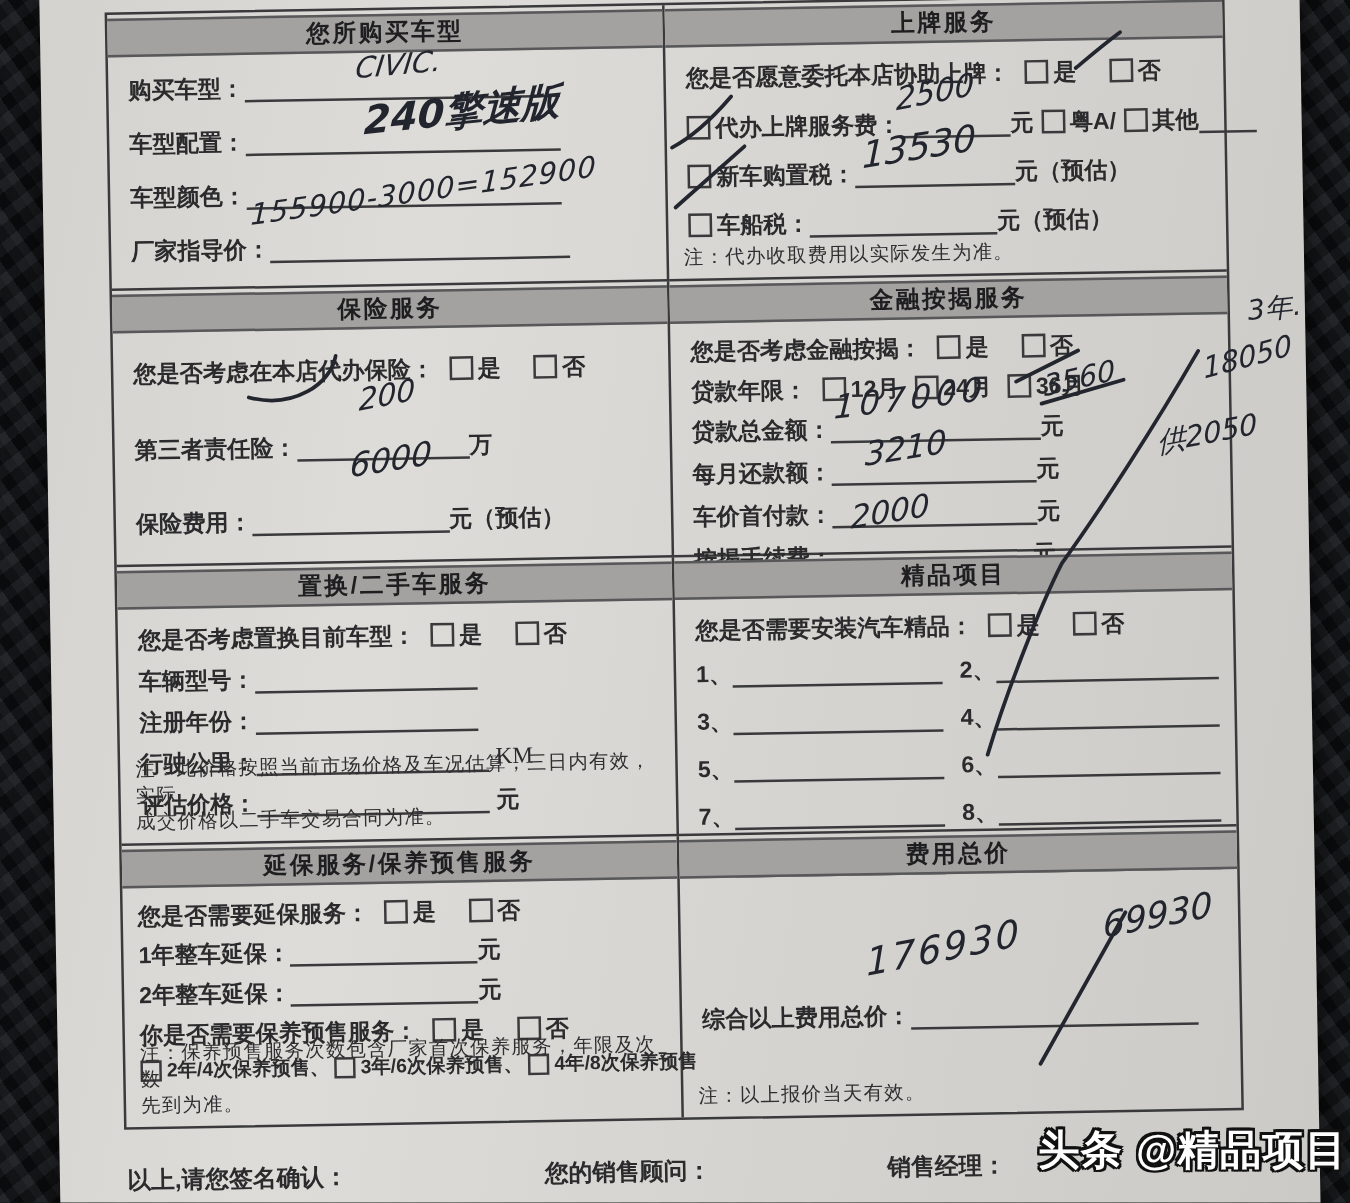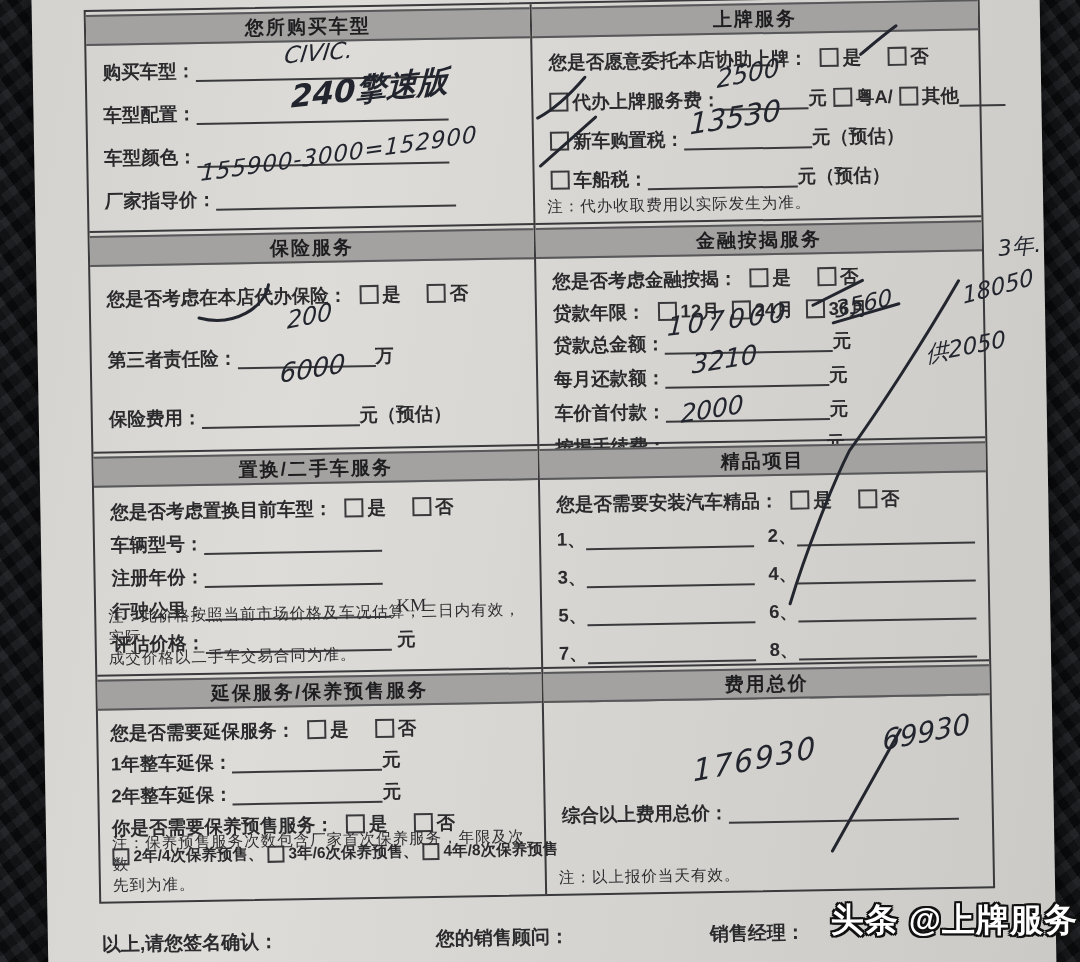--- a/index.html
+++ b/index.html
@@ -344,13 +344,13 @@
   </svg>
 
   <div class="footer-row">
     <span style="left:54px;">以上,请您签名确认：</span>
     <span style="left:388px;">您的销售顾问：</span>
     <span style="left:662px;">销售经理：</span>
   </div>
 
 </div>
 
-<div class="wm">头条 @上牌服务</div>
+<div class="wm">头条 @精品项目</div>
 
 </body></html>

